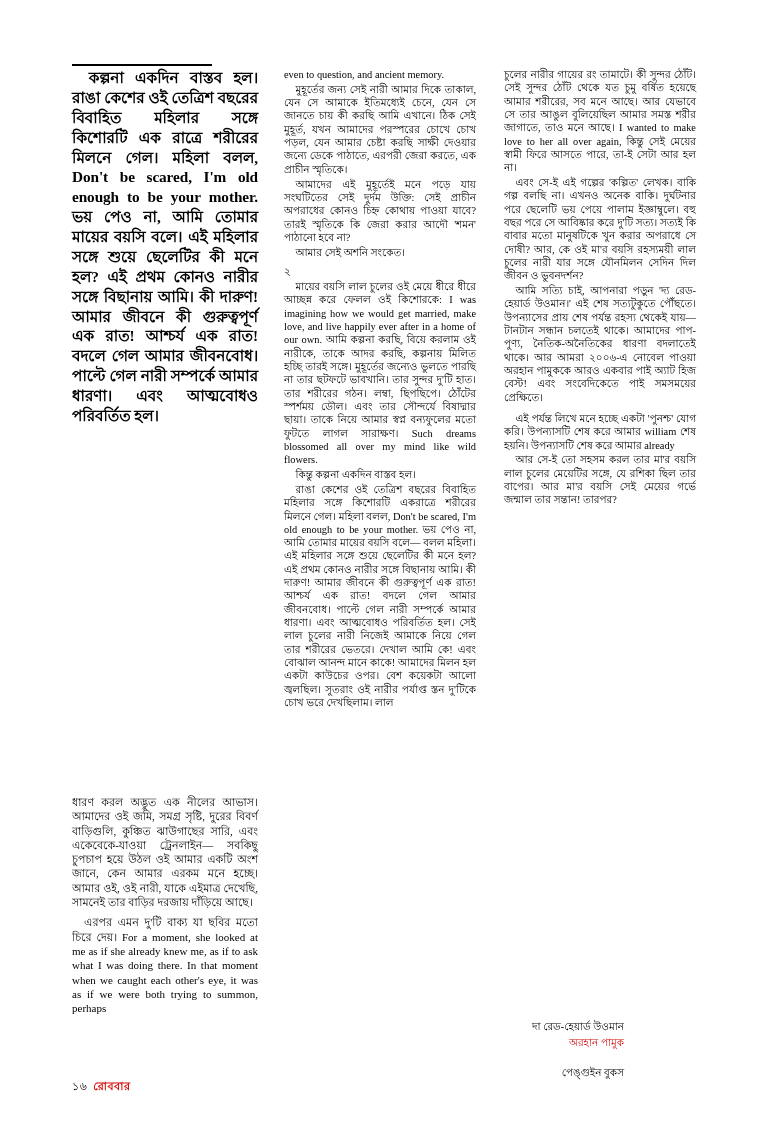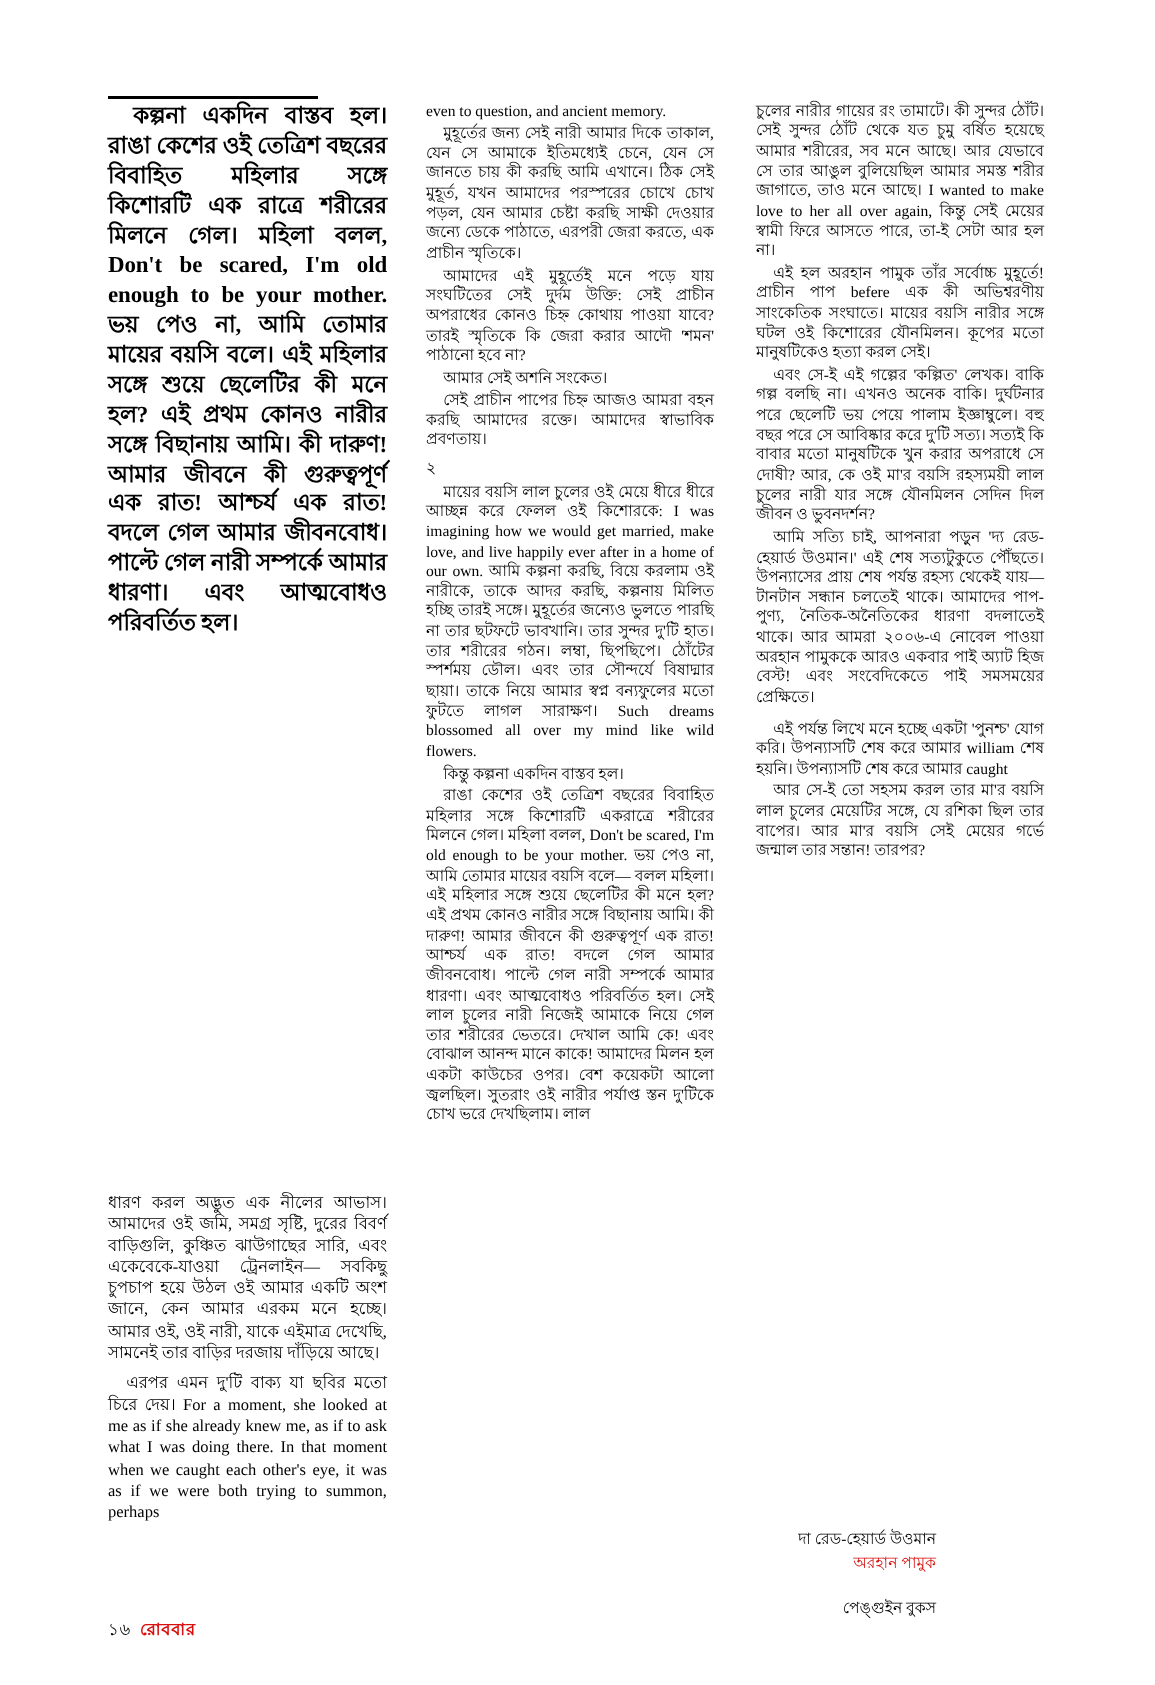--- a/index.html
+++ b/index.html
@@ -131,34 +131,32 @@
       <p class="first">ধারণ করল অদ্ভুত এক নীলের আভাস। আমাদের ওই জমি, সমগ্র সৃষ্টি, দুরের বিবর্ণ বাড়িগুলি, কুঞ্চিত ঝাউগাছের সারি, এবং একেবেকে-যাওয়া ট্রেনলাইন— সবকিছু চুপচাপ হয়ে উঠল ওই আমার একটি অংশ জানে, কেন আমার এরকম মনে হচ্ছে। আমার ওই, ওই নারী, যাকে এইমাত্র দেখেছি, সামনেই তার বাড়ির দরজায় দাঁড়িয়ে আছে।</p>
       <div class="gap"></div>
       <p>এরপর এমন দু'টি বাক্য যা ছবির মতো চিরে দেয়। For a moment, she looked at me as if she already knew me, as if to ask what I was doing there. In that moment when we caught each other's eye, it was as if we were both trying to summon, perhaps</p>
     </div>
 
     <div class="col" id="col2">
       <p class="noindent">even to question, and ancient memory.</p>
       <p>মুহূর্তের জন্য সেই নারী আমার দিকে তাকাল, যেন সে আমাকে ইতিমধ্যেই চেনে, যেন সে জানতে চায় কী করছি আমি এখানে। ঠিক সেই মুহূর্ত, যখন আমাদের পরস্পরের চোখে চোখ পড়ল, যেন আমার চেষ্টা করছি সাক্ষী দেওয়ার জন্যে ডেকে পাঠাতে, এরপরী জেরা করতে, এক প্রাচীন স্মৃতিকে।</p>
       <p>আমাদের এই মুহূর্তেই মনে পড়ে যায় সংঘটিতের সেই দুর্দম উক্তি: সেই প্রাচীন অপরাধের কোনও চিহ্ন কোথায় পাওয়া যাবে? তারই স্মৃতিকে কি জেরা করার আদৌ 'শমন' পাঠানো হবে না?</p>
       <p>আমার সেই অশনি সংকেত।</p>
-      <p>সেই প্রাচীন পাপের চিহ্ন আজও আমরা বহন করছি আমাদের রক্তে। আমাদের স্বাভাবিক প্রবণতায়।</p>
       <p class="sec-num">২</p>
       <p>মায়ের বয়সি লাল চুলের ওই মেয়ে ধীরে ধীরে আচ্ছন্ন করে ফেলল ওই কিশোরকে: I was imagining how we would get married, make love, and live happily ever after in a home of our own. আমি কল্পনা করছি, বিয়ে করলাম ওই নারীকে, তাকে আদর করছি, কল্পনায় মিলিত হচ্ছি তারই সঙ্গে। মুহূর্তের জন্যেও ভুলতে পারছি না তার ছটফটে ভাবখানি। তার সুন্দর দু'টি হাত। তার শরীরের গঠন। লম্বা, ছিপছিপে। ঠোঁটের স্পর্শময় ডৌল। এবং তার সৌন্দর্যে বিষাদ্মার ছায়া। তাকে নিয়ে আমার স্বপ্ন বন্যফুলের মতো ফুটতে লাগল সারাক্ষণ। Such dreams blossomed all over my mind like wild flowers.</p>
       <p>কিন্তু কল্পনা একদিন বাস্তব হল।</p>
       <p>রাঙা কেশের ওই তেত্রিশ বছরের বিবাহিত মহিলার সঙ্গে কিশোরটি একরাত্রে শরীরের মিলনে গেল। মহিলা বলল, Don't be scared, I'm old enough to be your mother. ভয় পেও না, আমি তোমার মায়ের বয়সি বলে— বলল মহিলা। এই মহিলার সঙ্গে শুয়ে ছেলেটির কী মনে হল? এই প্রথম কোনও নারীর সঙ্গে বিছানায় আমি। কী দারুণ! আমার জীবনে কী গুরুত্বপূর্ণ এক রাত! আশ্চর্য এক রাত! বদলে গেল আমার জীবনবোধ। পাল্টে গেল নারী সম্পর্কে আমার ধারণা। এবং আত্মবোধও পরিবর্তিত হল। সেই লাল চুলের নারী নিজেই আমাকে নিয়ে গেল তার শরীরের ভেতরে। দেখাল আমি কে! এবং বোঝাল আনন্দ মানে কাকে! আমাদের মিলন হল একটা কাউচের ওপর। বেশ কয়েকটা আলো জ্বলছিল। সুতরাং ওই নারীর পর্যাপ্ত স্তন দু'টিকে চোখ ভরে দেখছিলাম। লাল</p>
     </div>
 
     <div class="col" id="col3">
       <p class="noindent">চুলের নারীর গায়ের রং তামাটে। কী সুন্দর ঠোঁট। সেই সুন্দর ঠোঁট থেকে যত চুমু বর্ষিত হয়েছে আমার শরীরের, সব মনে আছে। আর যেভাবে সে তার আঙুল বুলিয়েছিল আমার সমস্ত শরীর জাগাতে, তাও মনে আছে। I wanted to make love to her all over again, কিন্তু সেই মেয়ের স্বামী ফিরে আসতে পারে, তা-ই সেটা আর হল না।</p>
-      <p>এই হল অরহান পামুক তাঁর সর্বোচ্চ মুহূর্তে! প্রাচীন পাপ befere এক কী অভিশ্বরণীয় সাংকেতিক সংঘাতে। মায়ের বয়সি নারীর সঙ্গে ঘটল ওই কিশোরের যৌনমিলন। কূপের মতো মানুষটিকেও হত্যা করল সেই।</p>
       <p>এবং সে-ই এই গল্পের 'কল্পিত' লেখক। বাকি গল্প বলছি না। এখনও অনেক বাকি। দুর্ঘটনার পরে ছেলেটি ভয় পেয়ে পালাম ইজ্ঞাম্বুলে। বহু বছর পরে সে আবিষ্কার করে দু'টি সত্য। সত্যই কি বাবার মতো মানুষটিকে খুন করার অপরাধে সে দোষী? আর, কে ওই মা'র বয়সি রহস্যময়ী লাল চুলের নারী যার সঙ্গে যৌনমিলন সেদিন দিল জীবন ও ভুবনদর্শন?</p>
       <p>আমি সত্যি চাই, আপনারা পড়ুন 'দ্য রেড-হেয়ার্ড উওমান।' এই শেষ সত্যটুকুতে পৌঁছতে। উপন্যাসের প্রায় শেষ পর্যন্ত রহস্য থেকেই যায়— টানটান সন্ধান চলতেই থাকে। আমাদের পাপ-পুণ্য, নৈতিক-অনৈতিকের ধারণা বদলাতেই থাকে। আর আমরা ২০০৬-এ নোবেল পাওয়া অরহান পামুককে আরও একবার পাই অ্যাট হিজ বেস্ট! এবং সংবেদিকেতে পাই সমসময়ের প্রেক্ষিতে।</p>
       <div class="vgap"></div>
-      <p>এই পর্যন্ত লিখে মনে হচ্ছে একটা 'পুনশ্চ' যোগ করি। উপন্যাসটি শেষ করে আমার william শেষ হয়নি। উপন্যাসটি শেষ করে আমার caught</p>
+      <p>এই পর্যন্ত লিখে মনে হচ্ছে একটা 'পুনশ্চ' যোগ করি। উপন্যাসটি শেষ করে আমার william শেষ হয়নি। উপন্যাসটি শেষ করে আমার already</p>
       <p>আর সে-ই তো সহসম করল তার মা'র বয়সি লাল চুলের মেয়েটির সঙ্গে, যে রশিকা ছিল তার বাপের। আর মা'র বয়সি সেই মেয়ের গর্ভে জন্মাল তার সন্তান! তারপর?</p>
     </div>
 
   </div>
 
   <div class="signature">
     <div class="title">দা রেড-হেয়ার্ড উওমান</div>
     <div class="author">অরহান পামুক</div>
     <div class="pub">পেঙ্গুইন বুকস</div>
   </div>

